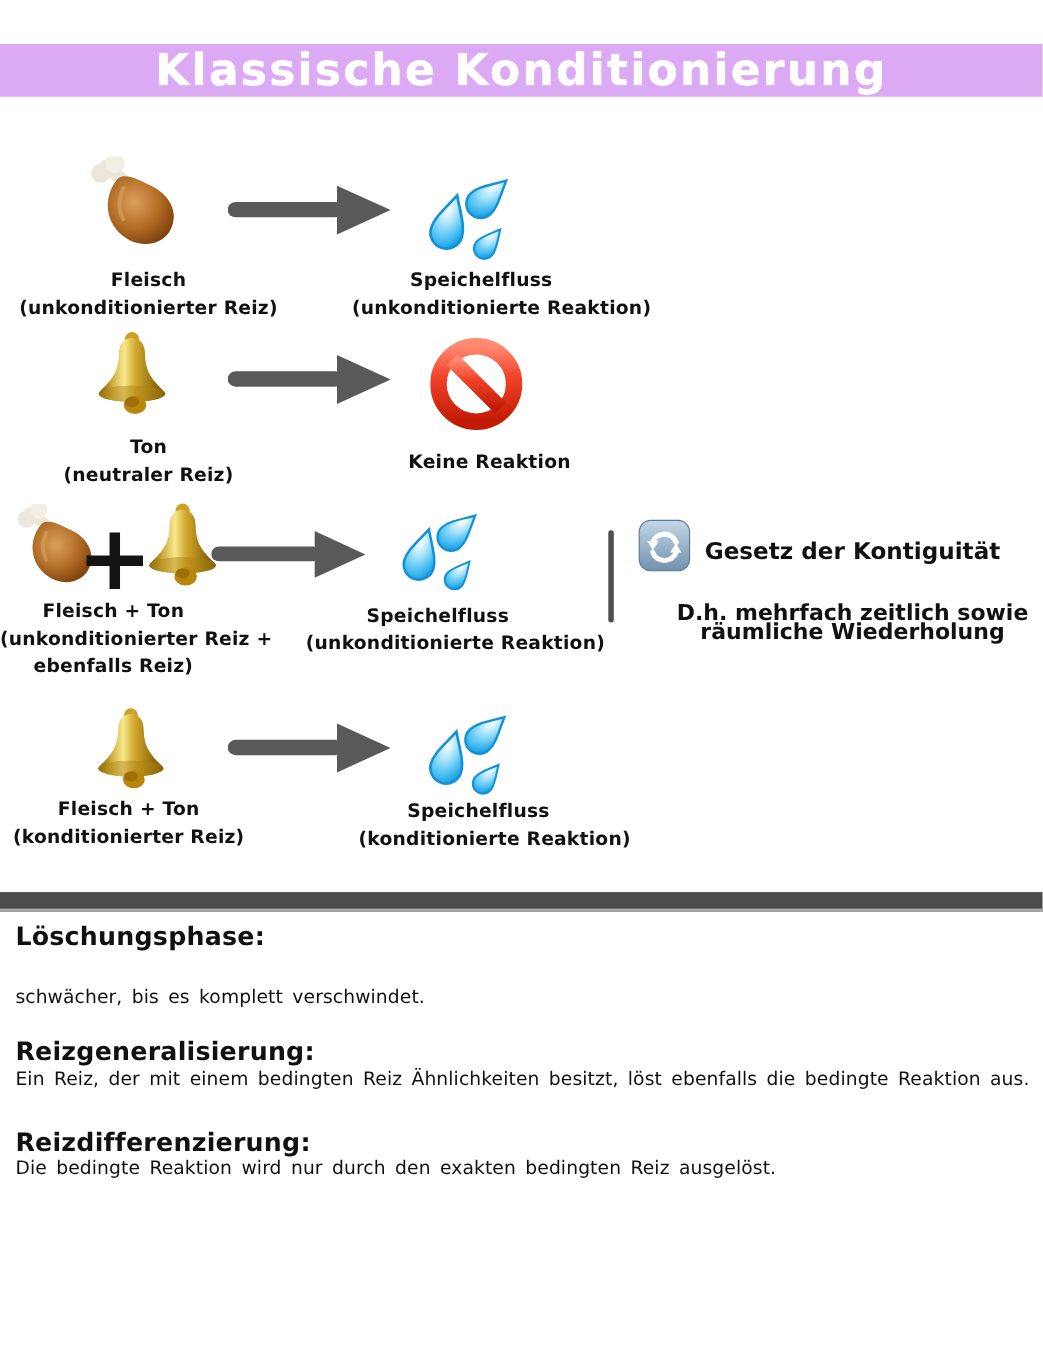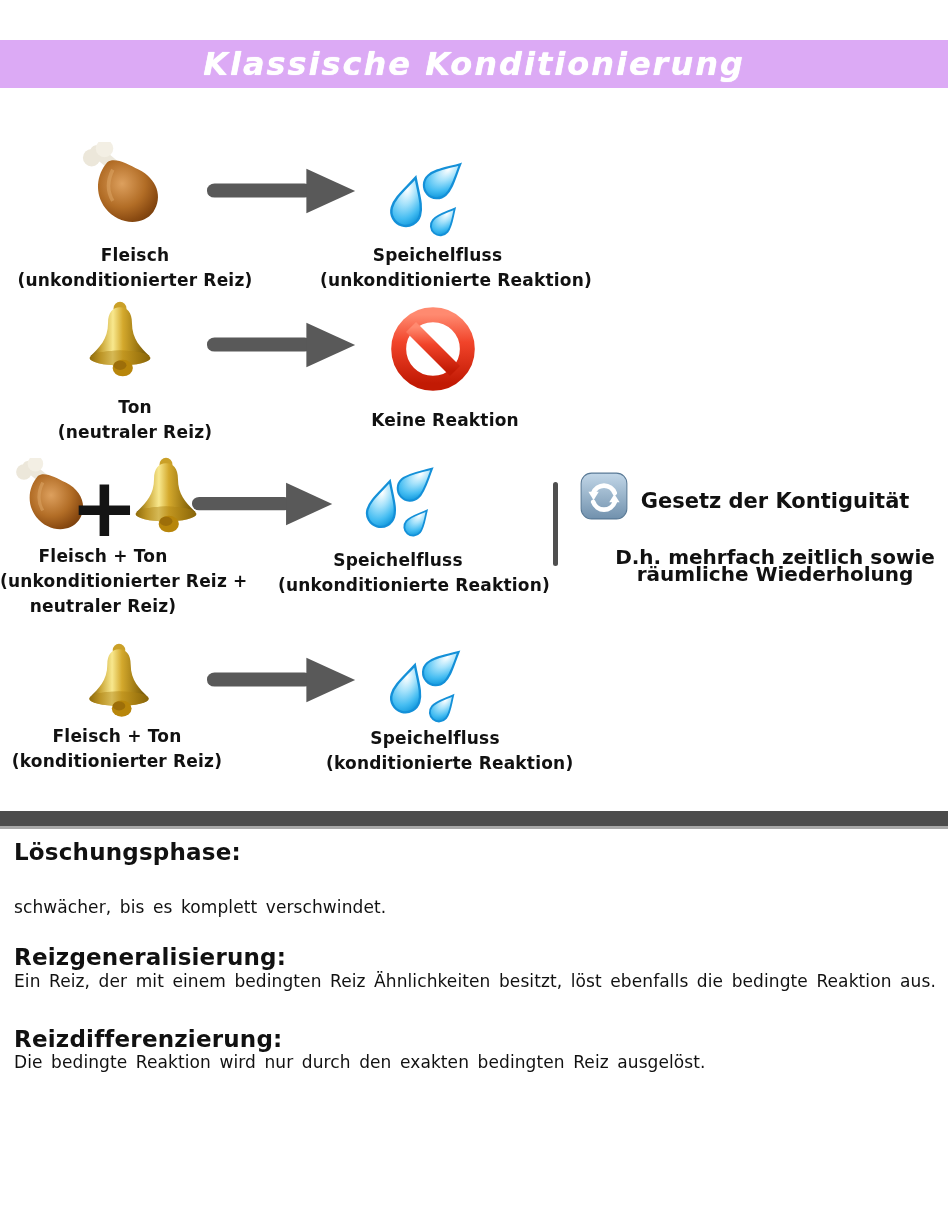--- a/index.html
+++ b/index.html
@@ -1,22 +1,22 @@
 <!DOCTYPE html>
 <html><head>
 <meta charset="utf-8">
 <style>
   html,body{margin:0;padding:0;background:#ffffff;}
   .page{position:relative;width:948px;height:1224px;background:#ffffff;overflow:hidden;
         font-family:"DejaVu Sans","Liberation Sans",sans-serif;color:#111;}
   
   .banner{position:absolute;left:0;top:40px;width:948px;height:48px;background:#dcaaf5;
           display:flex;align-items:center;justify-content:center;}
-  .banner h1{margin:0;font-size:32px;font-weight:800;color:#ffffff;letter-spacing:2px;
-             text-shadow:0 0 1px #fff;font-style:italic;}
+  .banner h1{margin:0;font-size:40px;font-weight:800;color:#ffffff;letter-spacing:2px;
+             text-shadow:0 0 1px #fff;}
   
   .abs{position:absolute;}
   .lbl{position:absolute;text-align:center;font-size:17px;font-weight:600;
        letter-spacing:.2px;white-space:nowrap;}
   .icon svg{display:block;width:100%;height:100%;}
   .arrow svg{display:block;width:100%;height:100%;}
   .plus{position:absolute;font-size:82px;font-weight:900;line-height:76px;text-align:center;color:#141414;}
   .vline{position:absolute;width:5px;border-radius:3px;background:#4f4f4f;}
   .note-txt{position:absolute;text-align:center;font-size:20px;font-weight:600;white-space:nowrap;}
   
@@ -221,21 +221,21 @@
         <use href="#sym-grayarrow"></use>
       </svg>
     </div>
   <div class="abs icon r3-icon-resp">
     <svg viewBox="0 0 100 100">
         <use href="#sym-droplets"></use>
       </svg>
     </div>
   <div class="lbl r3-stim-label">Fleisch + Ton</div>
   <div class="lbl r3-stim-sub1">(unkonditionierter Reiz +</div>
-  <div class="lbl r3-stim-sub2">neutraler Reiz)</div>
+  <div class="lbl r3-stim-sub2">ebenfalls Reiz)</div>
   <div class="lbl r3-resp-label">Speichelfluss</div>
   <div class="lbl r3-resp-sub">(unkonditionierte Reaktion)</div>
 
   <div class="vline note-line"></div>
   <div class="abs icon note-icon">
     <svg viewBox="0 0 100 100">
         <use href="#sym-refresh"></use>
       </svg>
     </div>
   <div class="note-txt note-title">Gesetz der Kontiguität</div>

